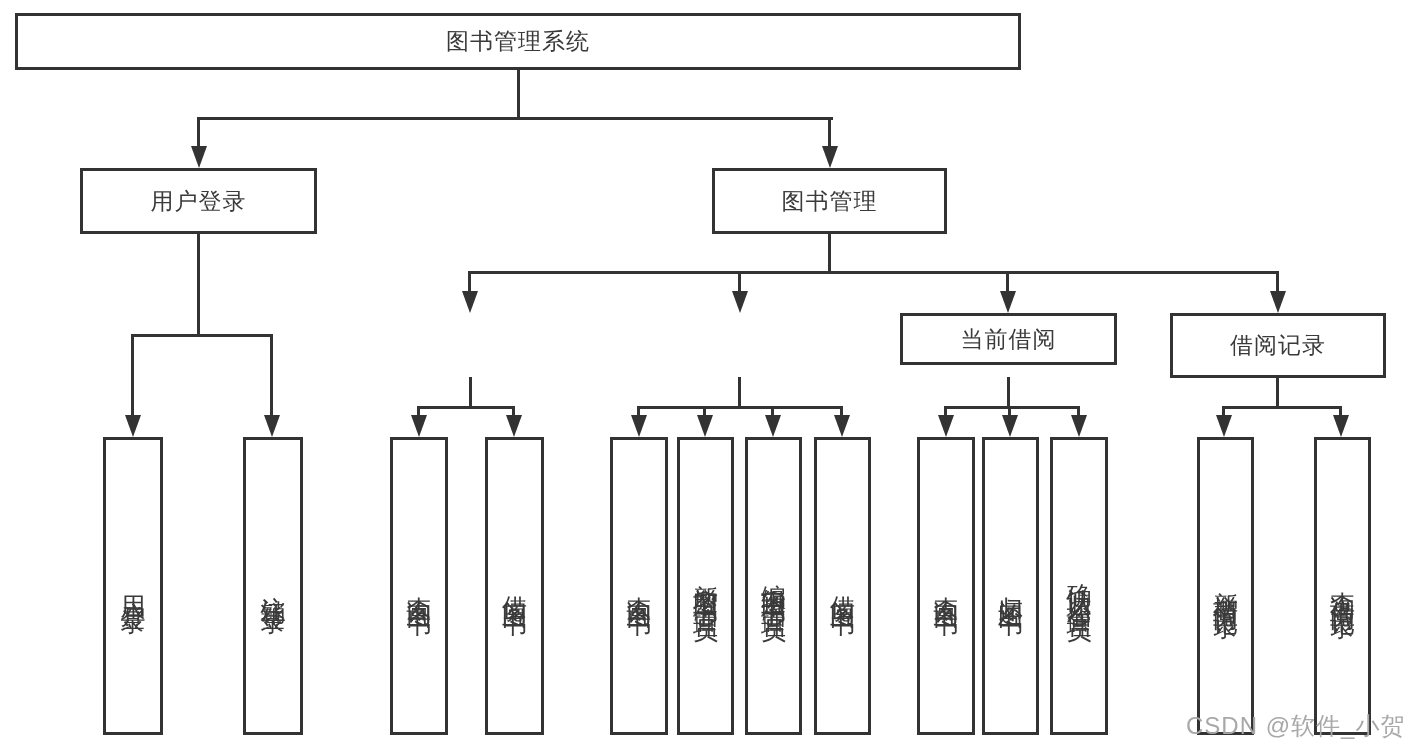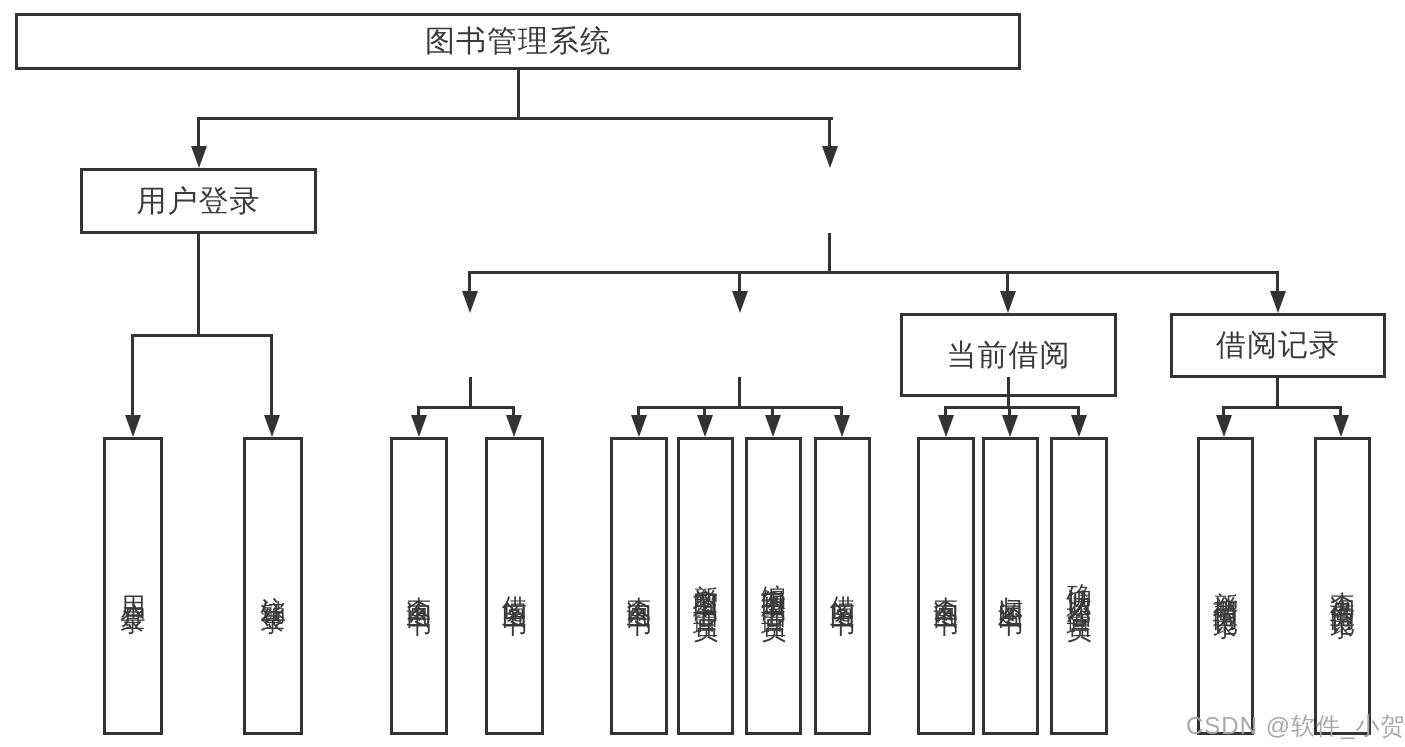--- a/index.html
+++ b/index.html
@@ -17,21 +17,21 @@
     color: #3a3a3a;
   }
   .box {
     position: absolute;
     box-sizing: border-box;
     border: 3px solid #333333;
     background: #ffffff;
     display: flex;
     align-items: center;
     justify-content: center;
-    font-size: 30px;
+    font-size: 23px;
     color: #3a3a3a;
     letter-spacing: 1px;
   }
   .leaf {
     font-size: 25px;
   }
   .leaf .vtext {
     writing-mode: vertical-rl;
     text-orientation: mixed;
     letter-spacing: 5px;
@@ -75,40 +75,43 @@
   <div class="vl" style="left:517px; top:69px; height:50px;"></div>
   <div class="hl" style="left:197px; top:117px; width:636px;"></div>
   <div class="vl" style="left:197px; top:117px; height:31px;"></div>
   <div class="vl" style="left:828px; top:117px; height:31px;"></div>
   <div class="ar" style="left:191px; top:146px;"></div>
   <div class="ar" style="left:822px; top:146px;"></div>
 
   <div class="box" style="left:80px; top:168px; width:237px; height:66px;">
     <span>用户登录</span>
   </div>
+  <div class="box" style="left:712px; top:168px; width:235px; height:66px;">
+    <span>图书管理</span>
+  </div>
 
   <div class="vl" style="left:197px; top:233px; height:104px;"></div>
   <div class="hl" style="left:131px; top:334px; width:142px;"></div>
   <div class="vl" style="left:131px; top:334px; height:83px;"></div>
   <div class="vl" style="left:270px; top:334px; height:83px;"></div>
   <div class="ar" style="left:125px; top:415px;"></div>
   <div class="ar" style="left:264px; top:415px;"></div>
 
   <div class="vl" style="left:828px; top:233px; height:40px;"></div>
   <div class="hl" style="left:468px; top:271px; width:811px;"></div>
   <div class="vl" style="left:468px; top:271px; height:23px;"></div>
   <div class="vl" style="left:738px; top:271px; height:23px;"></div>
   <div class="vl" style="left:1006px; top:271px; height:23px;"></div>
   <div class="vl" style="left:1276px; top:271px; height:23px;"></div>
   <div class="ar" style="left:462px; top:291px;"></div>
   <div class="ar" style="left:732px; top:291px;"></div>
   <div class="ar" style="left:1000px; top:291px;"></div>
   <div class="ar" style="left:1270px; top:291px;"></div>
 
-  <div class="box" style="left:900px; top:313px; width:217px; height:84px;">
+  <div class="box" style="left:900px; top:313px; width:217px; height:52px;">
     <span>当前借阅</span>
   </div>
   <div class="box" style="left:1170px; top:313px; width:216px; height:65px;">
     <span>借阅记录</span>
   </div>
 
   <div class="vl" style="left:469px; top:377px; height:31px;"></div>
   <div class="hl" style="left:417px; top:406px; width:98px;"></div>
   <div class="vl" style="left:417px; top:406px; height:11px;"></div>
   <div class="vl" style="left:512px; top:406px; height:11px;"></div>

